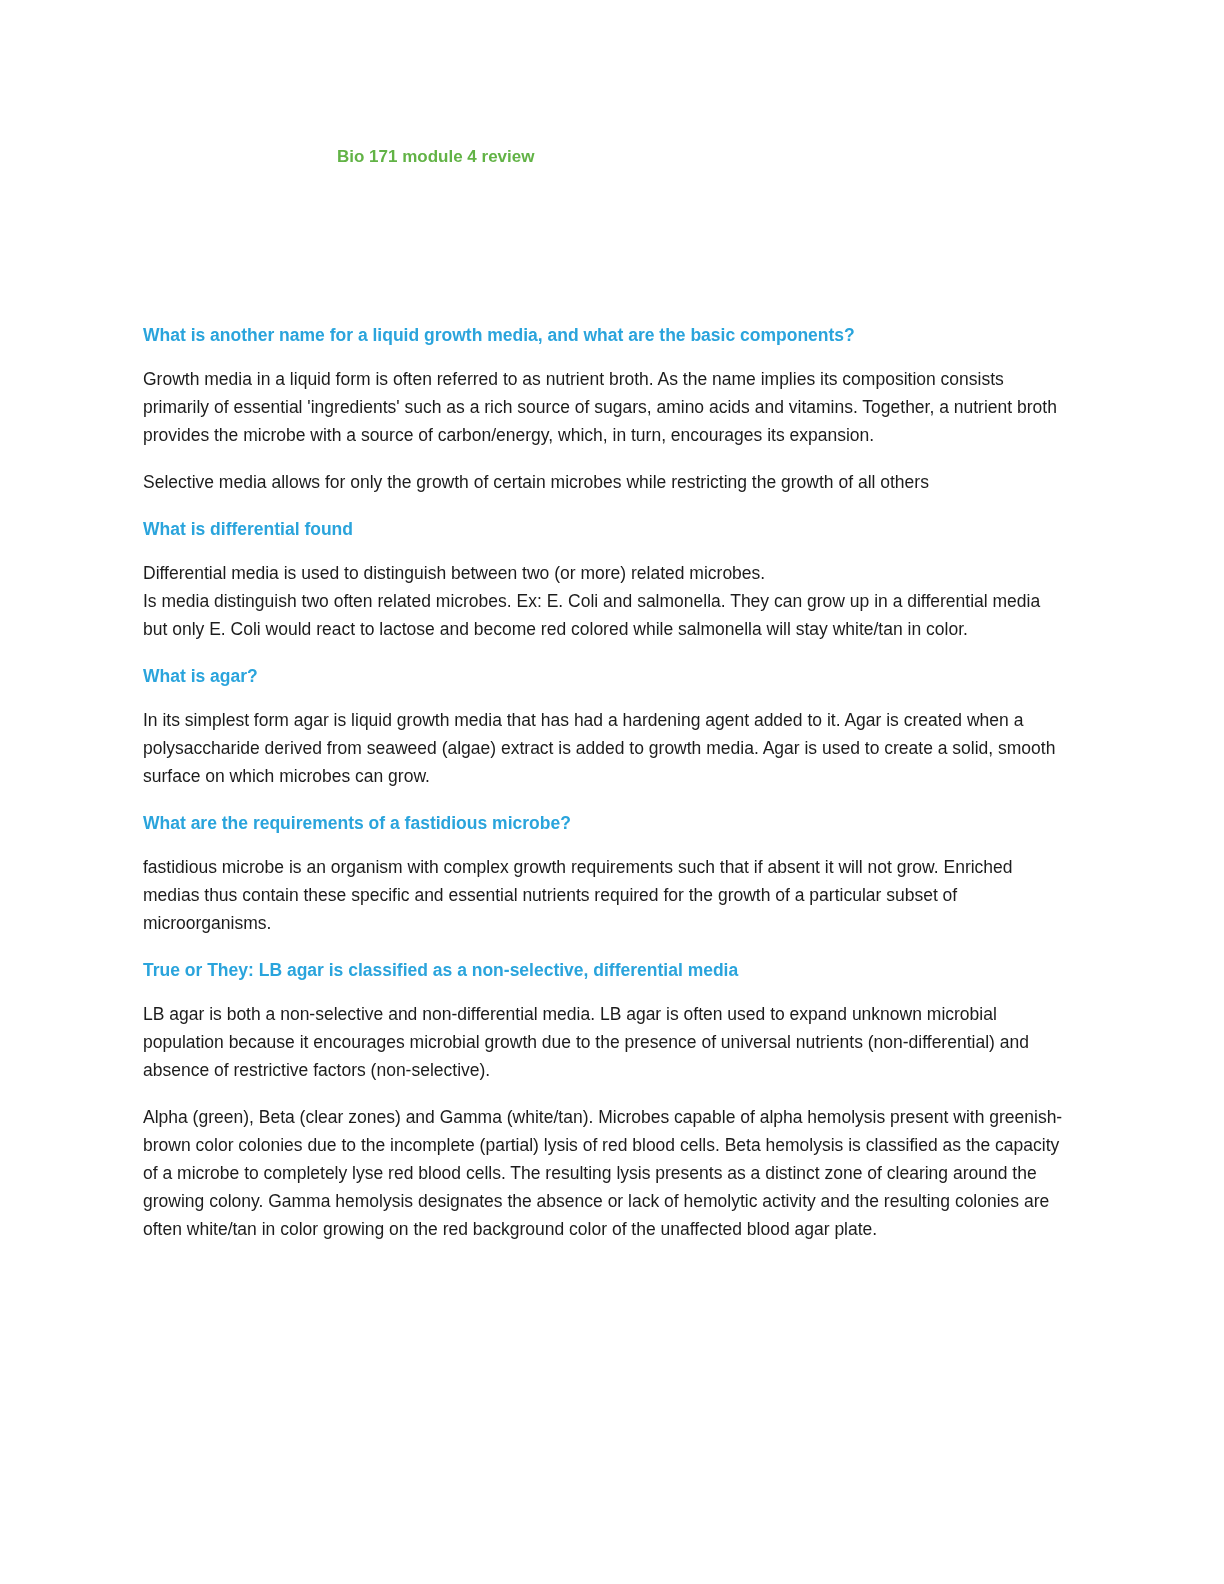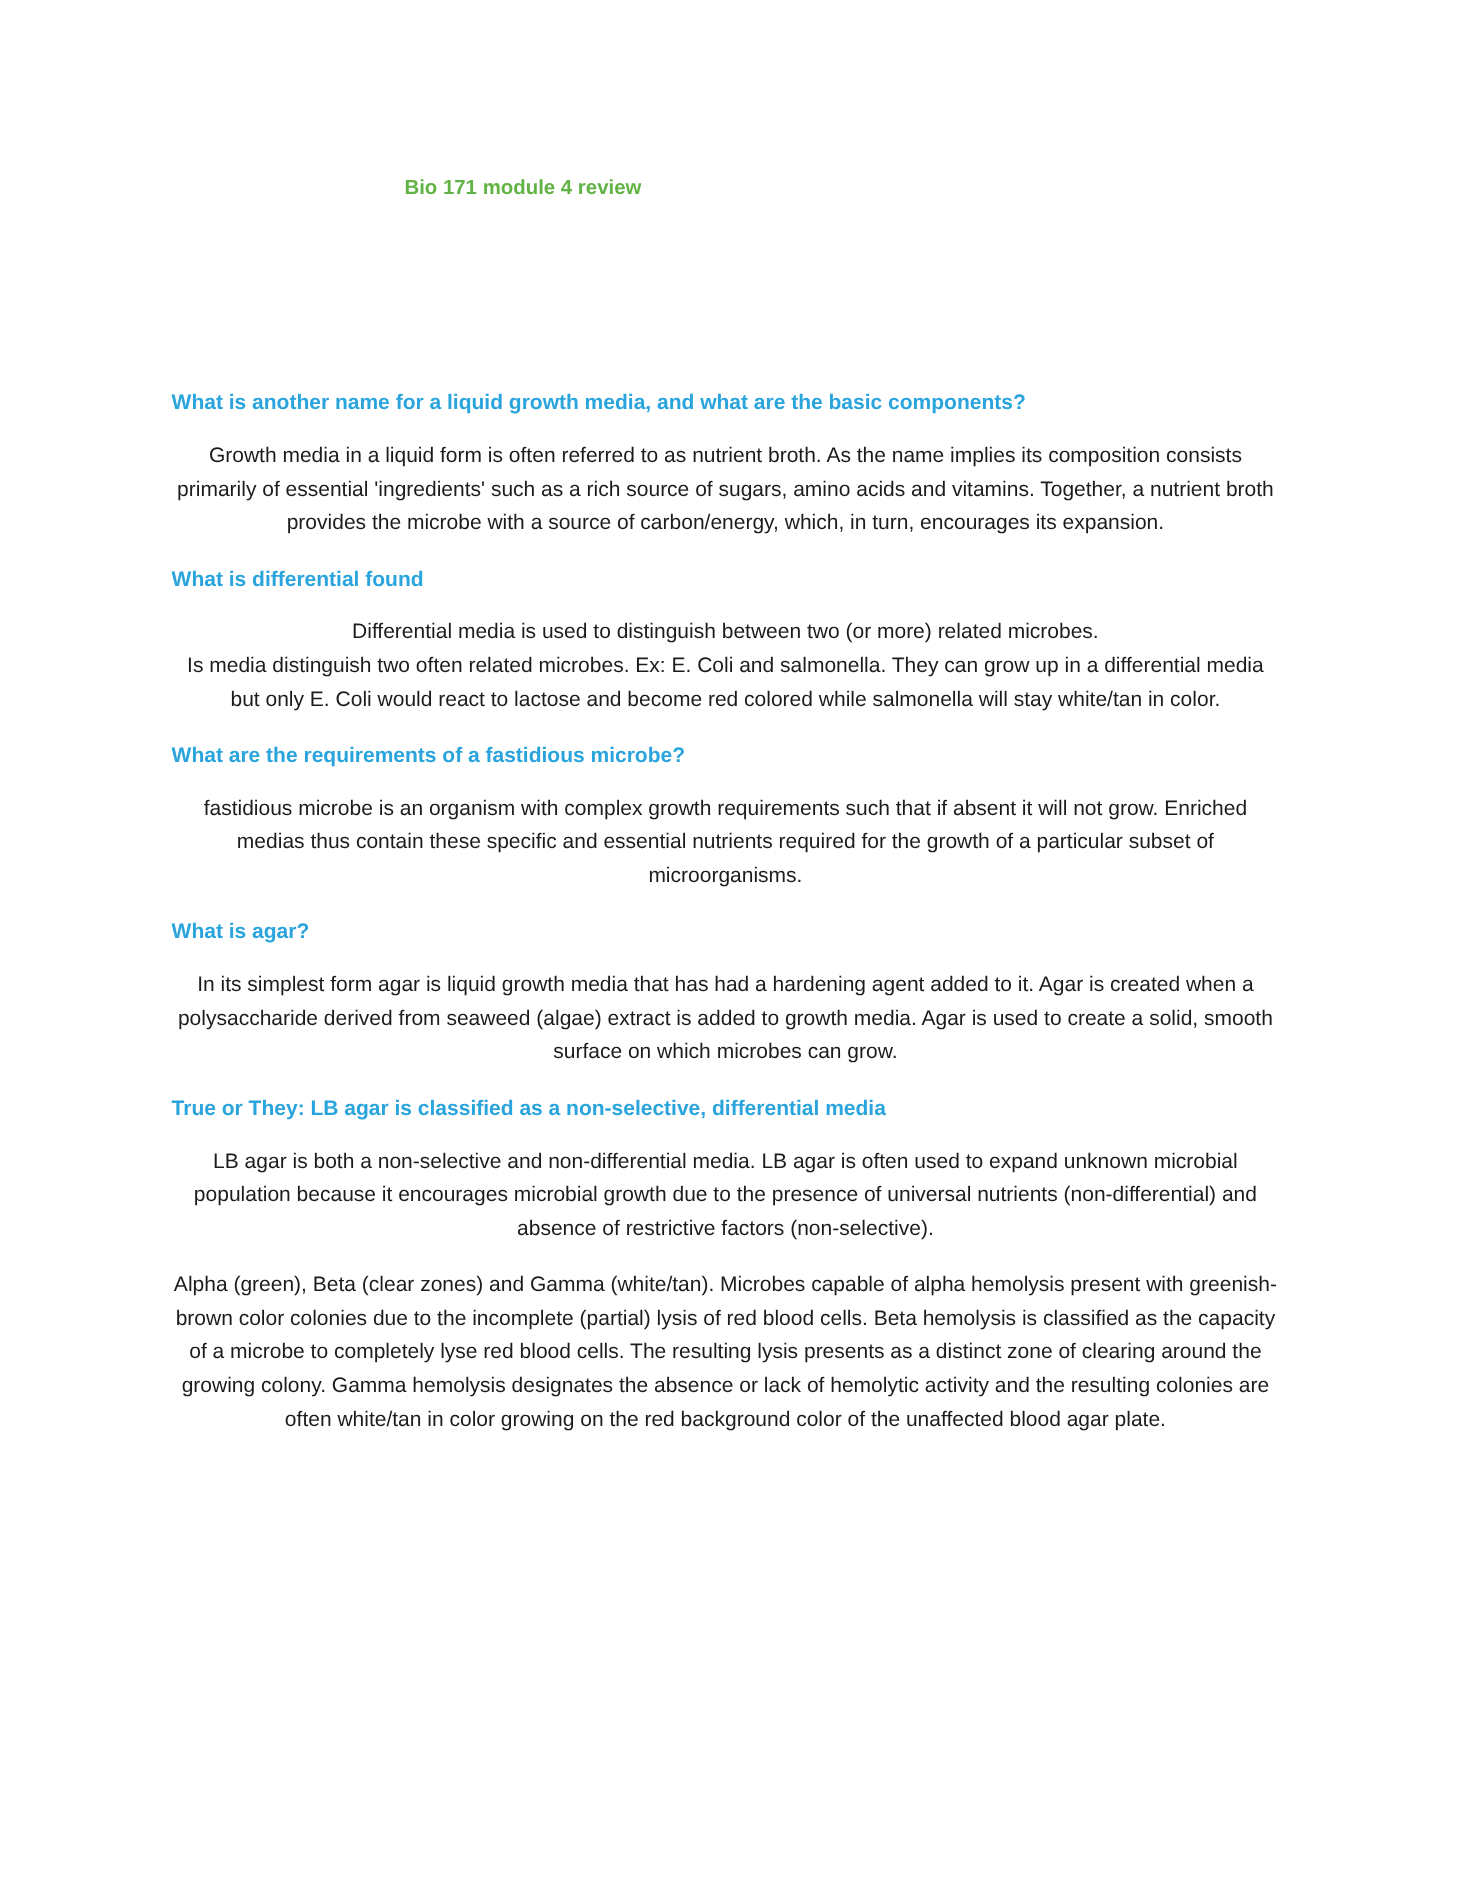--- a/index.html
+++ b/index.html
@@ -31,52 +31,52 @@
     color: var(--question-color, #2aa4dc);
     margin-bottom: 16px;
   }
   .answer {
     font-size: 17.5px;
     line-height: 28px;
     font-weight: 400;
     color: var(--answer-color, #1c1c1c);
     margin-bottom: 19px;
     white-space: pre-wrap;
-    text-align: center;
   }
 </style>
 </head>
 <body style="background: rgb(255, 255, 255);">
 
 <div class="page">
 
   <h1 class="doc-title">Bio 171 module 4 review</h1>
 
   <div class="qa-block">
     <p class="question">What is another name for a liquid growth media, and what are the basic components?</p>
     <p class="answer">Growth media in a liquid form is often referred to as nutrient broth. As the name implies its composition consists primarily of essential 'ingredients' such as a rich source of sugars, amino acids and vitamins. Together, a nutrient broth provides the microbe with a source of carbon/energy, which, in turn, encourages its expansion.</p>
   </div>
 
   <div class="qa-block">
+    <p class="answer">Selective media allows for only the growth of certain microbes while restricting the growth of all others</p>
   </div>
 
   <div class="qa-block">
     <p class="question">What is differential found</p>
     <p class="answer">Differential media is used to distinguish between two (or more) related microbes.
 Is media distinguish two often related microbes. Ex: E. Coli and salmonella. They can grow up in a differential media but only E. Coli would react to lactose and become red colored while salmonella will stay white/tan in color.</p>
   </div>
 
   <div class="qa-block">
-    <p class="question">What are the requirements of a fastidious microbe?</p>
-    <p class="answer">fastidious microbe is an organism with complex growth requirements such that if absent it will not grow. Enriched medias thus contain these specific and essential nutrients required for the growth of a particular subset of microorganisms.</p>
+    <p class="question">What is agar?</p>
+    <p class="answer">In its simplest form agar is liquid growth media that has had a hardening agent added to it. Agar is created when a polysaccharide derived from seaweed (algae) extract is added to growth media. Agar is used to create a solid, smooth surface on which microbes can grow.</p>
   </div>
 
   <div class="qa-block">
-    <p class="question">What is agar?</p>
-    <p class="answer">In its simplest form agar is liquid growth media that has had a hardening agent added to it. Agar is created when a polysaccharide derived from seaweed (algae) extract is added to growth media. Agar is used to create a solid, smooth surface on which microbes can grow.</p>
+    <p class="question">What are the requirements of a fastidious microbe?</p>
+    <p class="answer">fastidious microbe is an organism with complex growth requirements such that if absent it will not grow. Enriched medias thus contain these specific and essential nutrients required for the growth of a particular subset of microorganisms.</p>
   </div>
 
   <div class="qa-block">
     <p class="question">True or They: LB agar is classified as a non-selective, differential media</p>
     <p class="answer">LB agar is both a non-selective and non-differential media. LB agar is often used to expand unknown microbial population because it encourages microbial growth due to the presence of universal nutrients (non-differential) and absence of restrictive factors (non-selective).</p>
   </div>
 
   <div class="qa-block">
     <p class="answer">Alpha (green), Beta (clear zones) and Gamma (white/tan). Microbes capable of alpha hemolysis present with greenish-brown color colonies due to the incomplete (partial) lysis of red blood cells. Beta hemolysis is classified as the capacity of a microbe to completely lyse red blood cells. The resulting lysis presents as a distinct zone of clearing around the growing colony. Gamma hemolysis designates the absence or lack of hemolytic activity and the resulting colonies are often white/tan in color growing on the red background color of the unaffected blood agar plate.</p>
   </div>

